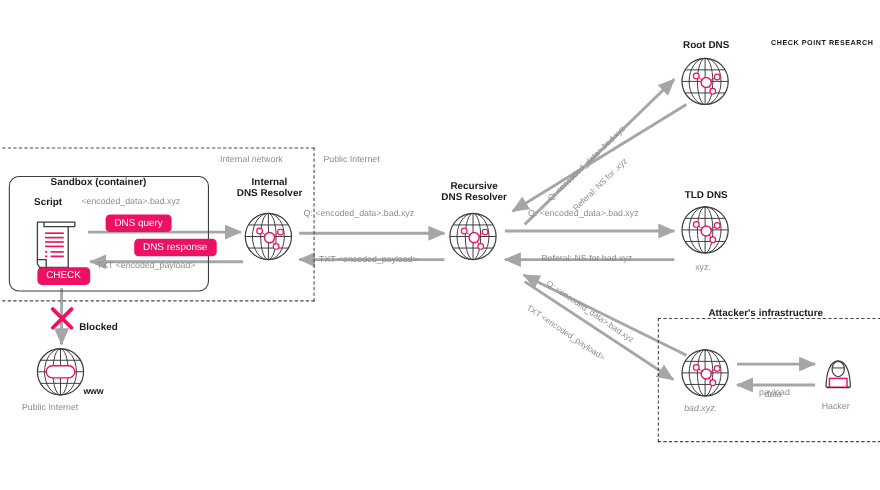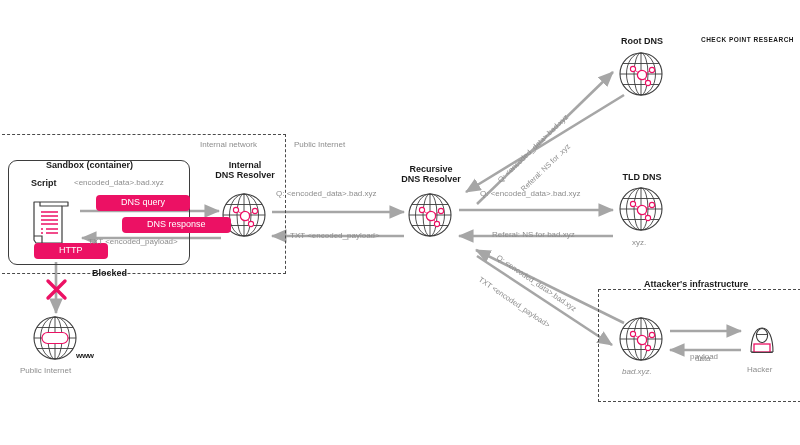--- a/index.html
+++ b/index.html
@@ -42,21 +42,21 @@
     border-radius:9px;
     box-sizing:border-box;
     background:transparent;
   }
   .pill{
     position:absolute;
     background:#ec1164;
     color:#ffffff;
     font-size:9px;
     border-radius:4px;
-    padding:3px 25px;
+    padding:3px 8px;
     white-space:nowrap;
     line-height:1.1;
     box-sizing:border-box;
   }
   svg{overflow:visible;}
   .diag-lbl{
     position:absolute;
     font-size:7.5px;
     color:#8d8d8d;
     white-space:nowrap;
@@ -228,22 +228,22 @@
 
   <div class="lbl" style="left:622px;top:368px;font-style:italic;">bad.xyz.</div>
 
   <div class="lbl" style="left:747px;top:366px;">Hacker</div>
 
   <div class="lbl" style="left:20px;top:367px;">Public Internet</div>
   <div class="abs" style="left:42px;top:351px;font-size:8px;font-weight:bold;color:#1a1a1a;letter-spacing:-0.3px;padding-left:34px;">www</div>
 
   <div class="pill" style="left:96px;top:195px;">DNS query</div>
   <div class="pill" style="left:122px;top:217px;">DNS response</div>
-  <div class="pill" style="left:34px;top:243px;">HTTP</div>
-  <div class="lbl-dark" style="left:72px;top:268px;margin-left:20px;">Blocked</div>
+  <div class="pill" style="left:34px;top:243px;">CHECK</div>
+  <div class="lbl-dark" style="left:72px;top:292px;">Blocked</div>
 
   <div class="lbl" style="left:74px;top:179px;">&lt;encoded_data&gt;.bad.xyz</div>
   <div class="lbl" style="left:88px;top:238px;">TXT &lt;encoded_payload&gt;</div>
 
   <div class="lbl" style="left:276px;top:190px;">Q: &lt;encoded_data&gt;.bad.xyz</div>
   <div class="lbl" style="left:290px;top:232px;">TXT &lt;encoded_payload&gt;</div>
 
   <div class="lbl" style="left:480px;top:190px;">Q: &lt;encoded_data&gt;.bad.xyz</div>
   <div class="lbl" style="left:492px;top:231px;">Referal: NS for bad.xyz</div>
 

